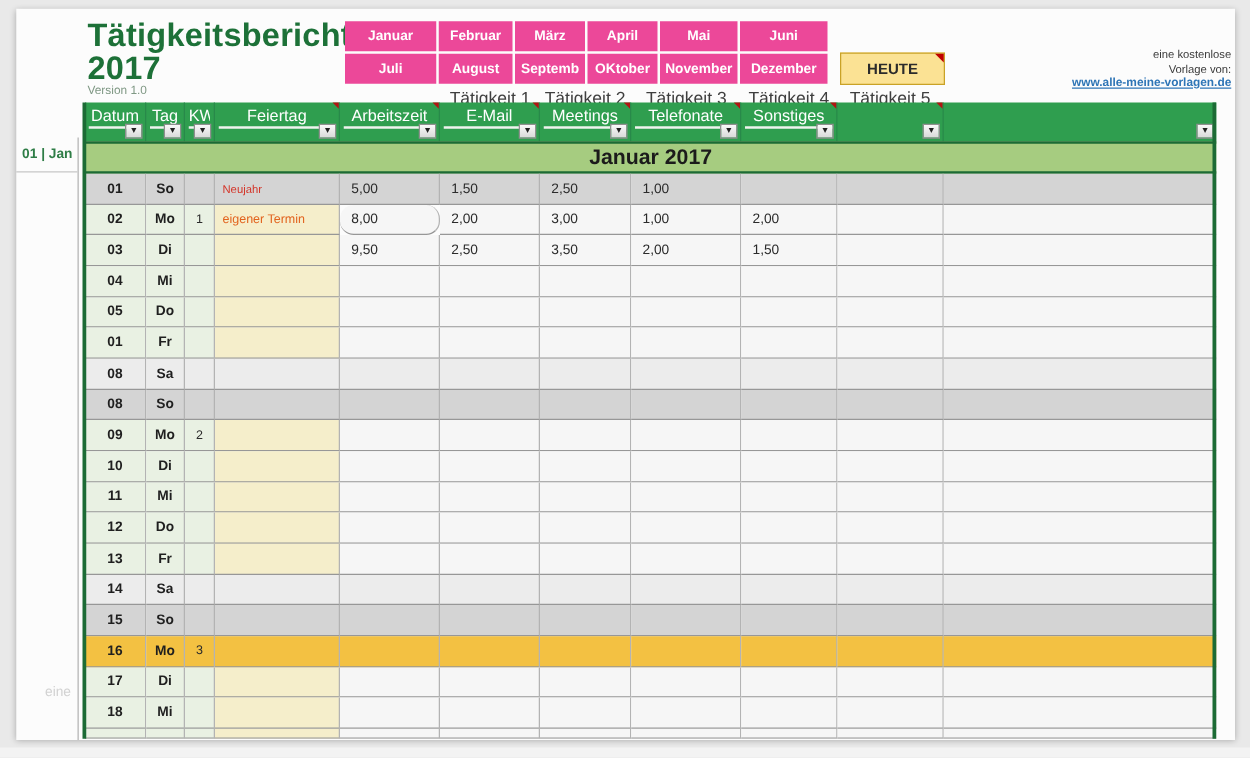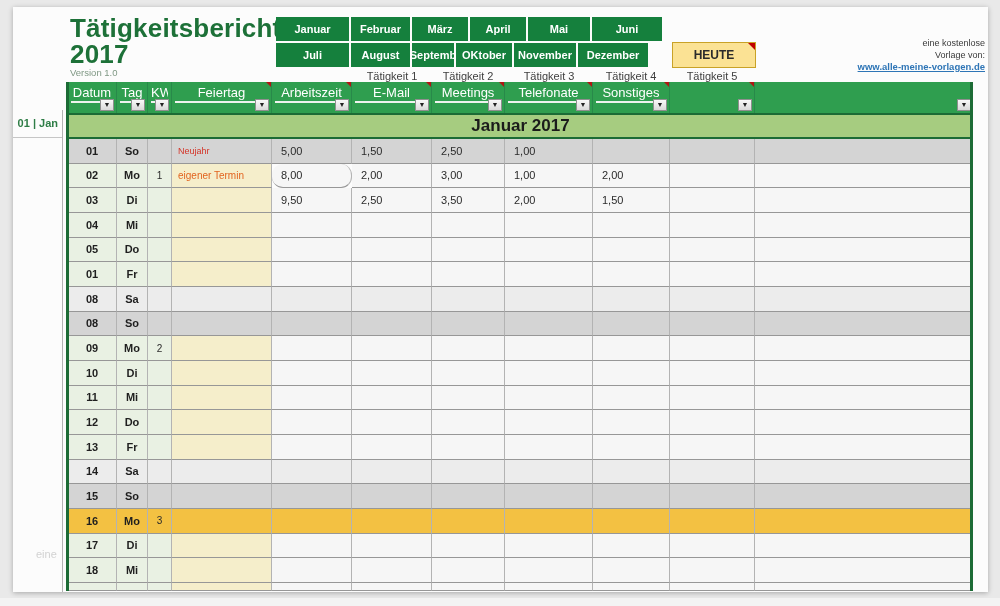--- a/index.html
+++ b/index.html
@@ -9,38 +9,38 @@
   .bottom-strip{position:absolute;left:0;top:598px;width:1000px;height:8px;background:#f3f3f3;}
 
   
   .title{position:absolute;left:70px;font-size:26px;font-weight:700;color:#1d7138;letter-spacing:.2px;}
   .title.l1{top:13px;} .title.l2{top:39px;}
   .version{position:absolute;left:70px;top:67px;font-size:9.5px;color:#7f9884;}
 
   
   .months-row{position:absolute;left:276px;display:flex;}
   .months-row.r1{top:17px;} .months-row.r2{top:43px;}
-  .mbtn{height:24px;background:#15803d;color:#fff;font-size:11px;font-weight:600;
+  .mbtn{height:24px;background:#ec4899;color:#fff;font-size:11px;font-weight:600;
         display:flex;align-items:center;justify-content:center;margin-right:2px;cursor:pointer;
         border:none;font-family:"Liberation Sans",sans-serif;}
 
   
   .heute{position:absolute;left:672px;top:42px;width:84px;height:26px;background:#fbe294;
          border:1px solid #c9a227;font-size:12px;font-weight:700;color:#2b2b2b;
          display:flex;align-items:center;justify-content:center;box-sizing:border-box;cursor:pointer;}
   .heute .corner{position:absolute;top:0;right:0;width:0;height:0;
          border-top:7px solid #c00000;border-left:7px solid transparent;}
 
   
   .credit{position:absolute;right:15px;top:37px;text-align:right;font-size:9px;color:#3a3a3a;line-height:12px;}
   .link{position:absolute;right:15px;top:61px;font-size:9.5px;color:#2e75b6;font-weight:600;
         text-decoration:underline;}
 
   
-  .act{position:absolute;top:70px;width:90px;margin-left:-45px;text-align:center;font-size:11px;color:#3f3f3f;}
+  .act{position:absolute;top:70px;width:90px;margin-left:-45px;text-align:center;font-size:14px;color:#3f3f3f;}
 
   
   .colheads{position:absolute;left:68px;top:82px;width:905px;height:31px;display:flex;background:#2f9e4f;}
   .ch{position:relative;box-sizing:border-box;border-right:1px solid #28894a;cursor:pointer;}
   .ch:last-child{border-right:none;}
   .ch .lbl{color:#fff;font-size:13px;text-align:center;margin:2px 3px 0;height:17px;line-height:17px;
            border-bottom:2px solid #eef3ee;white-space:nowrap;overflow:hidden;}
   .ch.nolbl .lbl{border-bottom:none;}
   .dd{position:absolute;right:2px;bottom:2px;width:14px;height:12px;box-sizing:border-box;
       background:linear-gradient(#f9f9f9,#d9d9d9);border:1px solid #8f8f8f;
@@ -94,21 +94,21 @@
       <button class="mbtn" style="width: 73px;">Januar</button>
       <button class="mbtn" style="width: 59px;">Februar</button>
       <button class="mbtn" style="width: 56px;">März</button>
       <button class="mbtn" style="width: 56px;">April</button>
       <button class="mbtn" style="width: 62px;">Mai</button>
       <button class="mbtn" style="width: 70px;">Juni</button>
     </div>
   <div class="months-row r2" id="months2">
       <button class="mbtn" style="width: 73px;">Juli</button>
       <button class="mbtn" style="width: 59px;">August</button>
-      <button class="mbtn" style="width: 42px;">Septemb</button>
+      <button class="mbtn" style="width: 56px;">Septemb</button>
       <button class="mbtn" style="width: 56px;">OKtober</button>
       <button class="mbtn" style="width: 62px;">November</button>
       <button class="mbtn" style="width: 70px;">Dezember</button>
     </div>
 
   <button class="heute">
     <span>HEUTE</span>
     <span class="corner"></span>
   </button>
 

